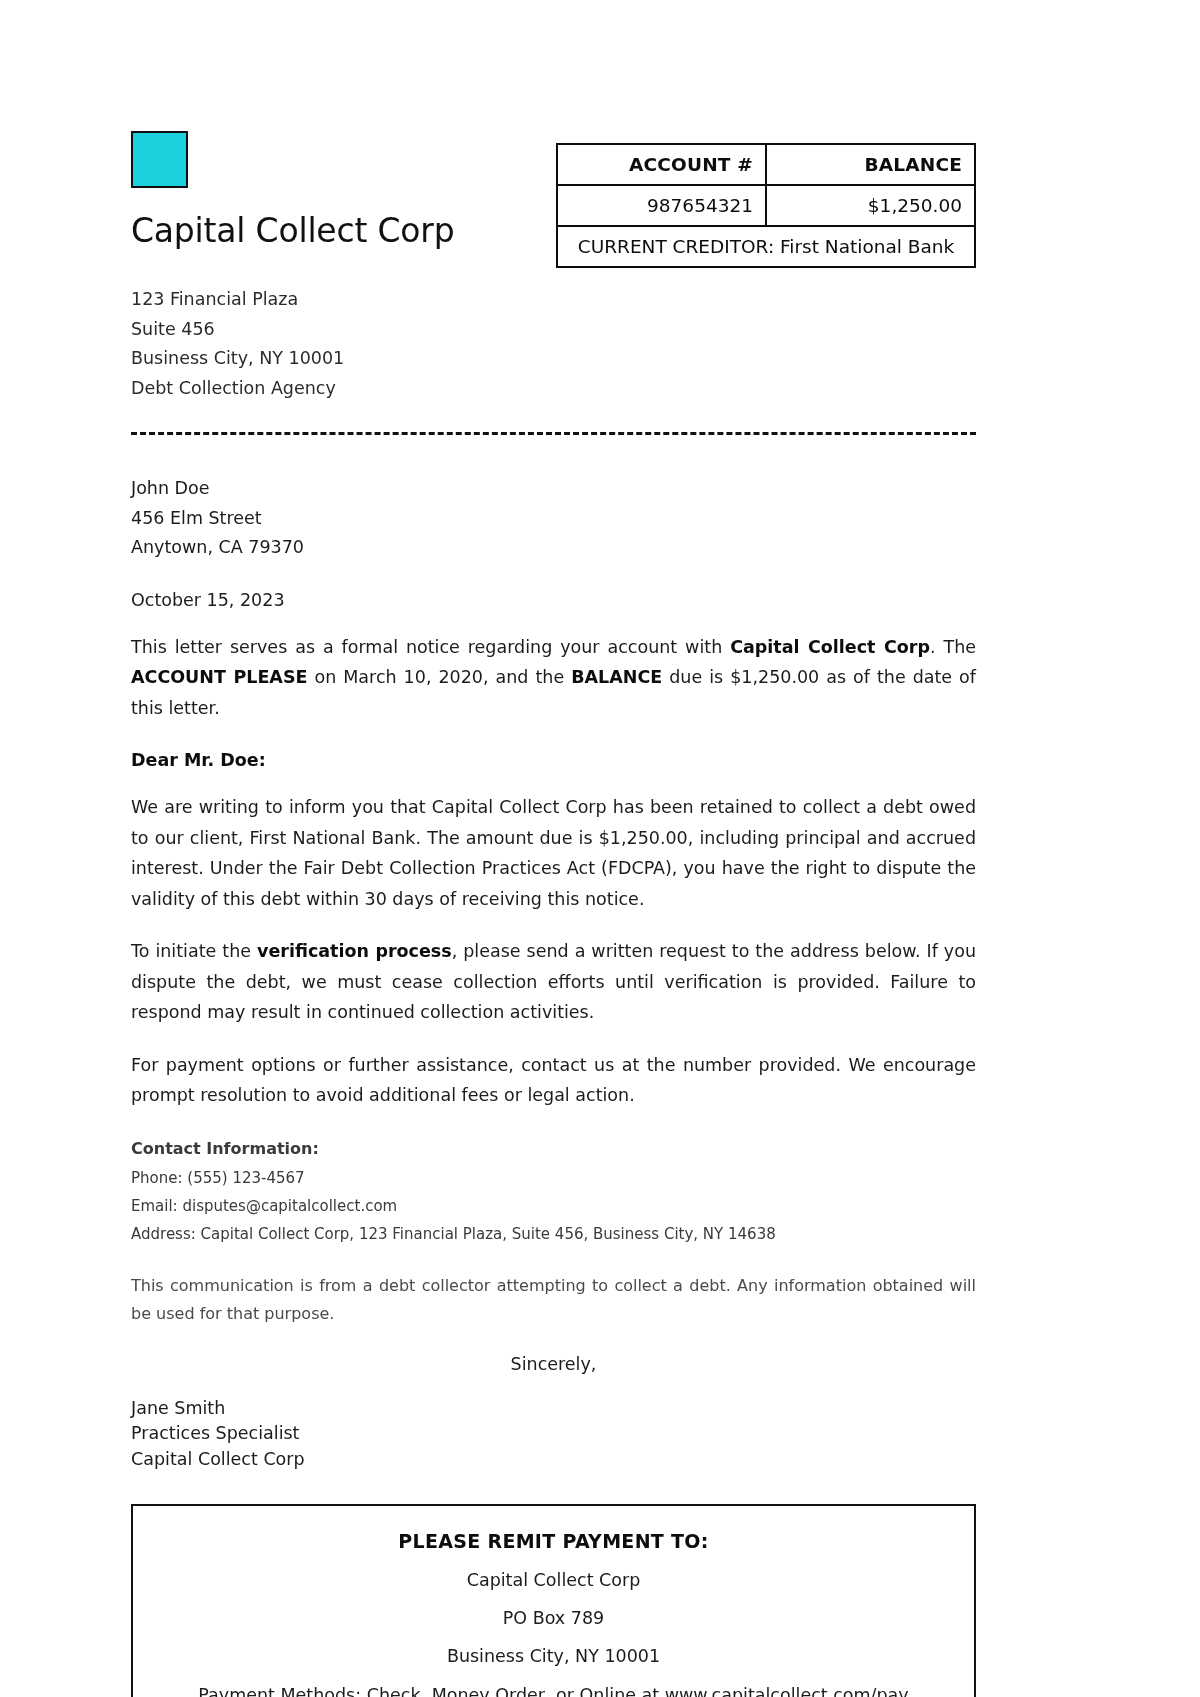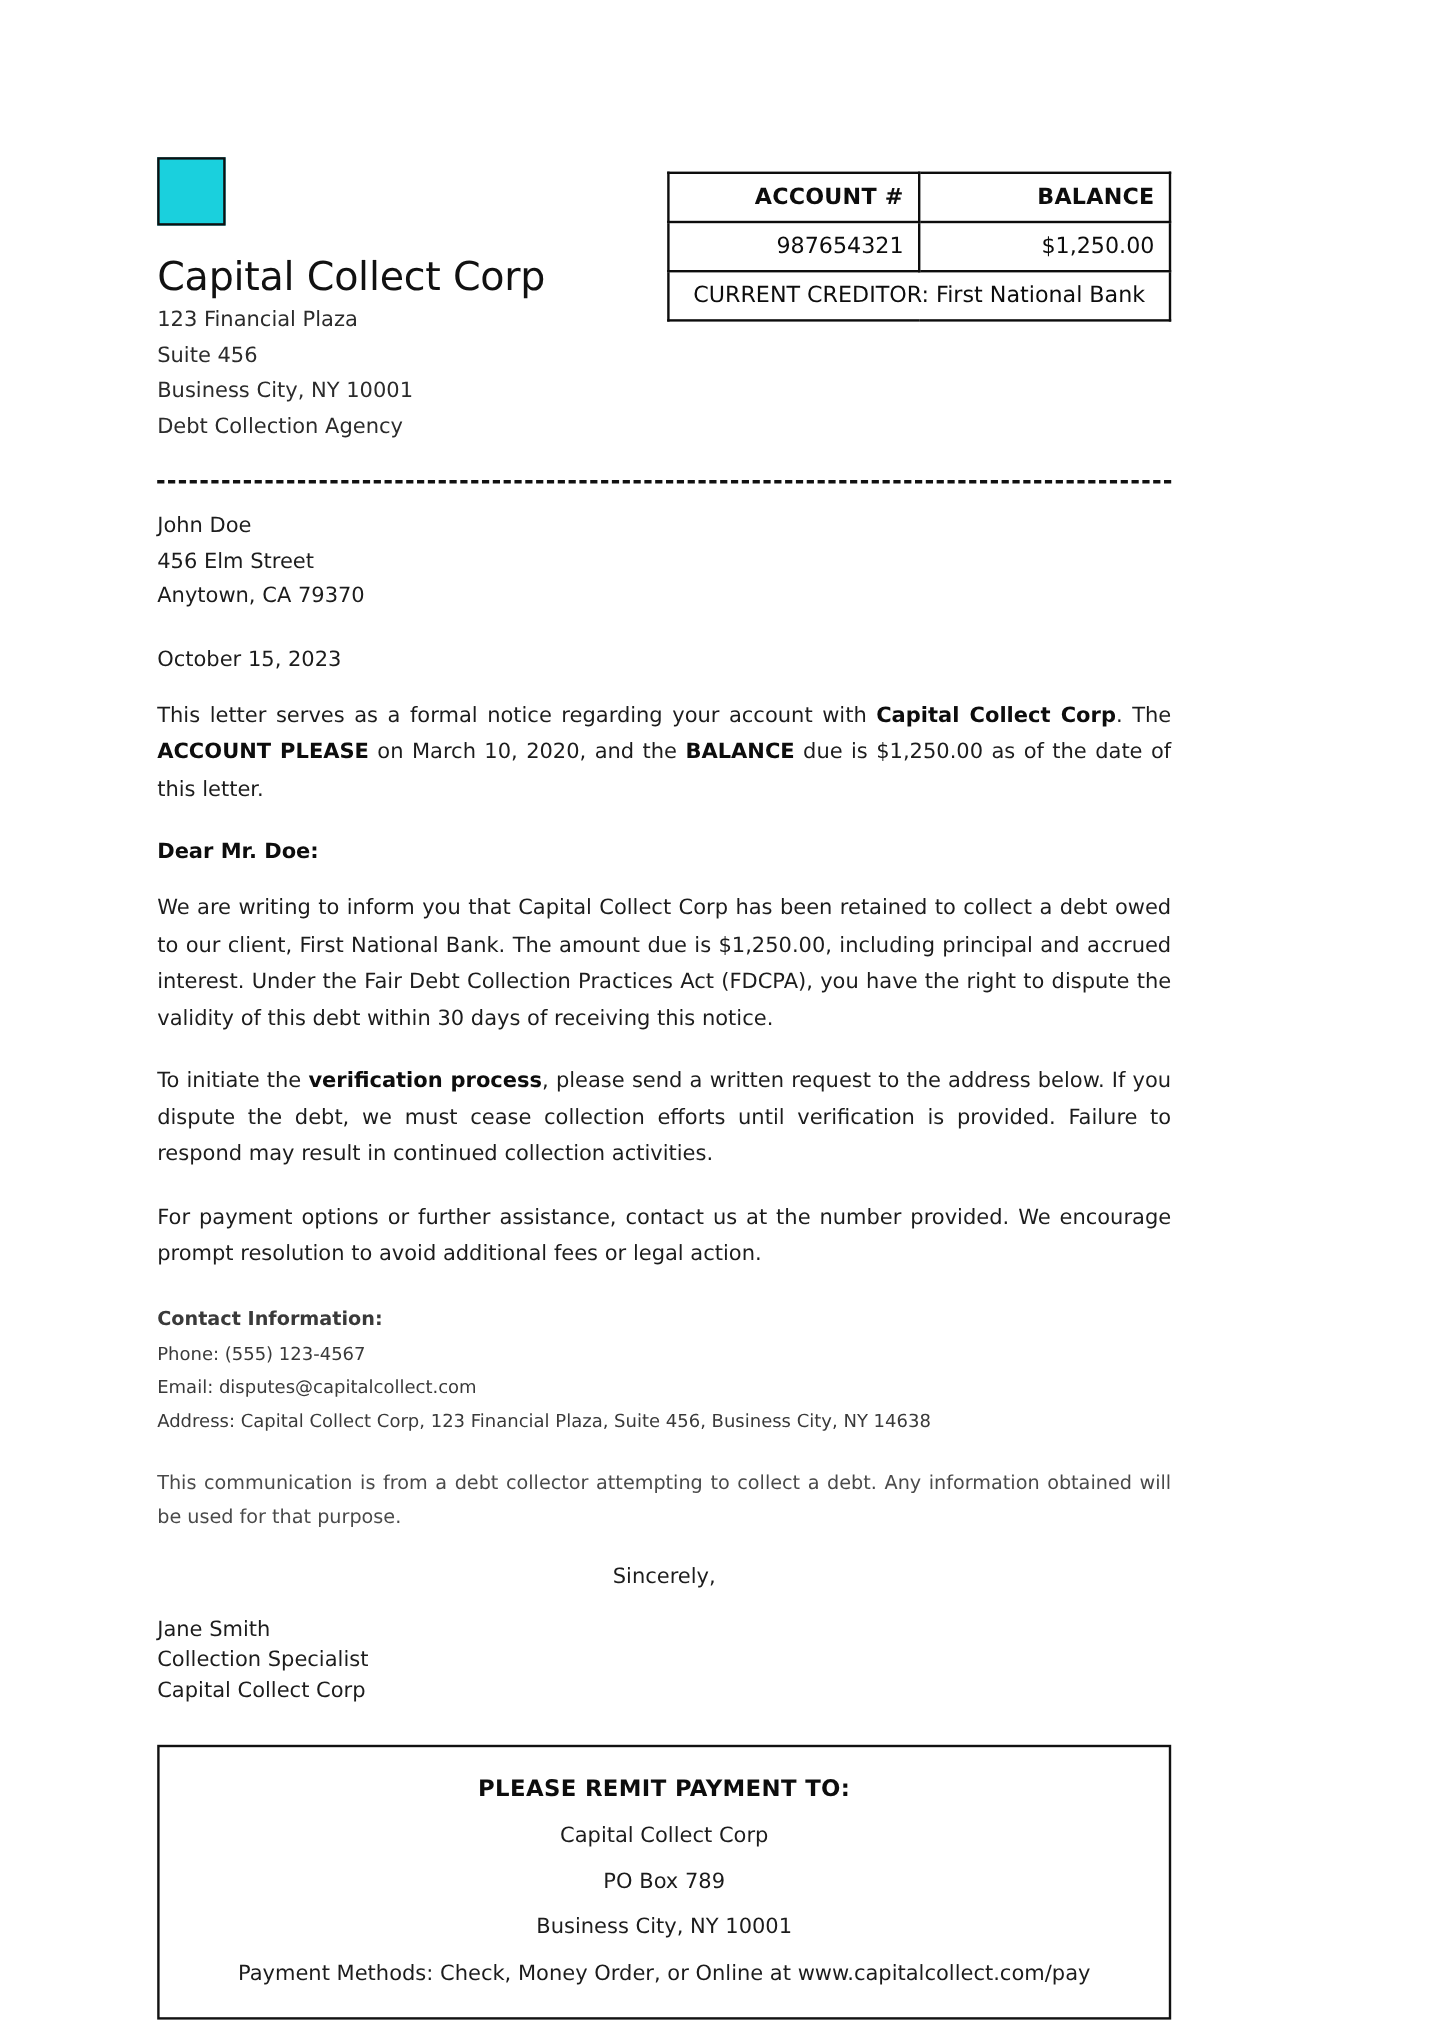--- a/index.html
+++ b/index.html
@@ -44,21 +44,21 @@
   }
   .company-name {
     font-size: 33px;
     font-weight: 400;
     letter-spacing: -0.2px;
     margin: 25px 0 0 0;
     line-height: 1.1;
     color: #111111;
   }
   .sender-address {
-    margin-top: 4px;
+    margin-top: 36px;
     font-size: 17.5px;
     line-height: 29.5px;
     color: #2b2b2b;
   }
   .sender-address div { white-space: nowrap; }
 
   
   .acct-table-wrap {
     position: absolute;
     right: 0;
@@ -92,21 +92,21 @@
   .dashed-rule {
     margin: 29px 0 0 0;
     height: 0;
     border: 0;
     border-top: 3px dashed #111111;
     width: 845px;
   }
 
   
   .recipient {
-    margin-top: 21px;
+    margin-top: 39px;
     font-size: 17.5px;
     line-height: 29.5px;
     color: #1c1c1c;
   }
   .letter-date {
     margin-top: 27px;
     font-size: 17.5px;
     color: #1c1c1c;
   }
 
@@ -247,21 +247,21 @@
       <div>Phone: (555) 123-4567</div>
       <div>Email: disputes@capitalcollect.com</div>
       <div>Address: Capital Collect Corp, 123 Financial Plaza, Suite 456, Business City, NY 14638</div>
     </div>
 
     <p class="disclaimer">This communication is from a debt collector attempting to collect a debt. Any information obtained will be used for that purpose.</p>
 
     <div class="sign-off">Sincerely,</div>
     <div class="signature-block">
       <div>Jane Smith</div>
-      <div>Collection Specialist</div>
+      <div>Practices Specialist</div>
       <div>Capital Collect Corp</div>
     </div>
 
     <div class="remit-box">
       <div class="remit-title">PLEASE REMIT PAYMENT TO:</div>
       <div class="remit-line">Capital Collect Corp</div>
       <div class="remit-line">PO Box 789</div>
       <div class="remit-line">Business City, NY 10001</div>
       <div class="remit-methods">Payment Methods: Check, Money Order, or Online at www.capitalcollect.com/pay</div>
     </div>

